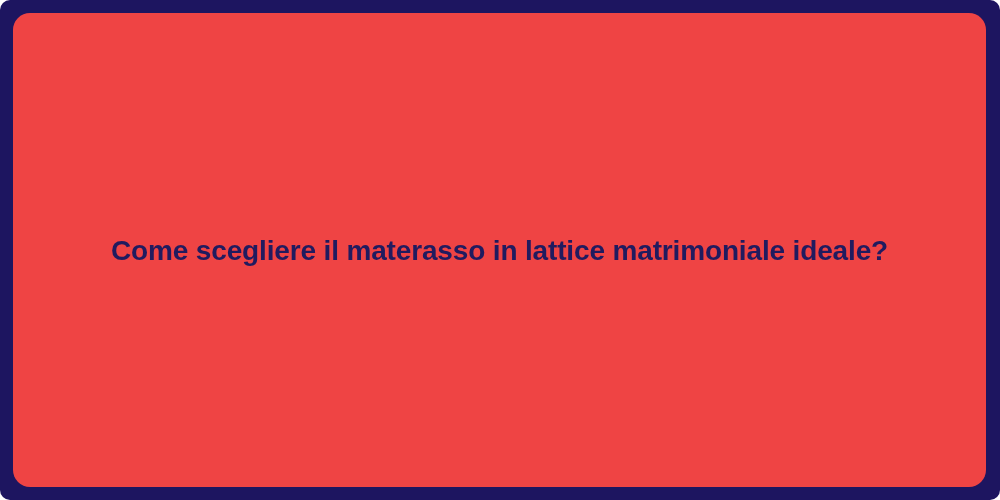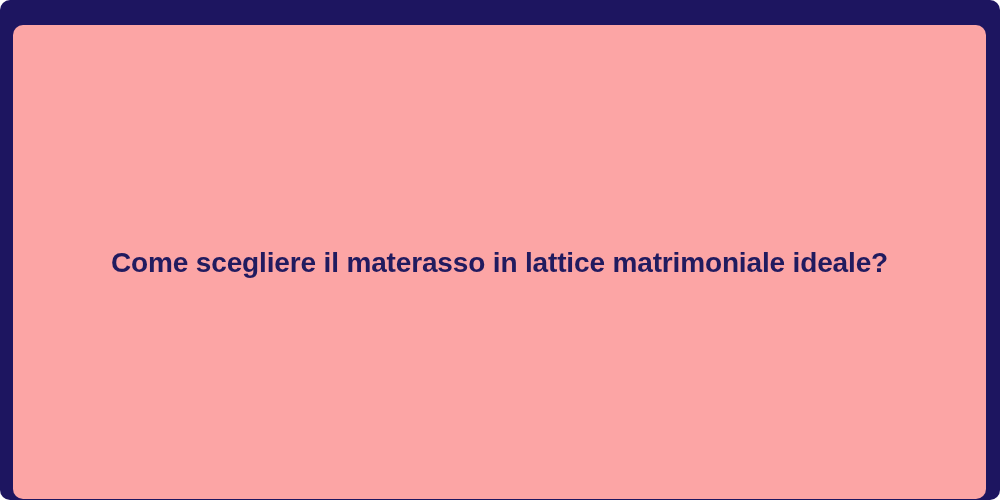--- a/index.html
+++ b/index.html
@@ -24,27 +24,26 @@
     background: #1d1560;
     border-radius: 10px;
     padding: 13px 14px 13px 13px;
   }
 
   
   #banner-panel {
     box-sizing: border-box;
     width: 100%;
     height: 100%;
-    background: #fca5a5;
-    border-radius: 10px;
+    background: #ef4444;
+    border-radius: 17px;
     display: flex;
     align-items: center;
     justify-content: center;
     overflow: hidden;
-    margin-top: 12px;
   }
 
   #banner-heading {
     margin: 0;
     padding: 0 40px;
     color: #211b5f;
     font-family: "Liberation Sans", sans-serif;
     font-size: 28px;
     font-weight: bold;
     letter-spacing: -0.15px;

